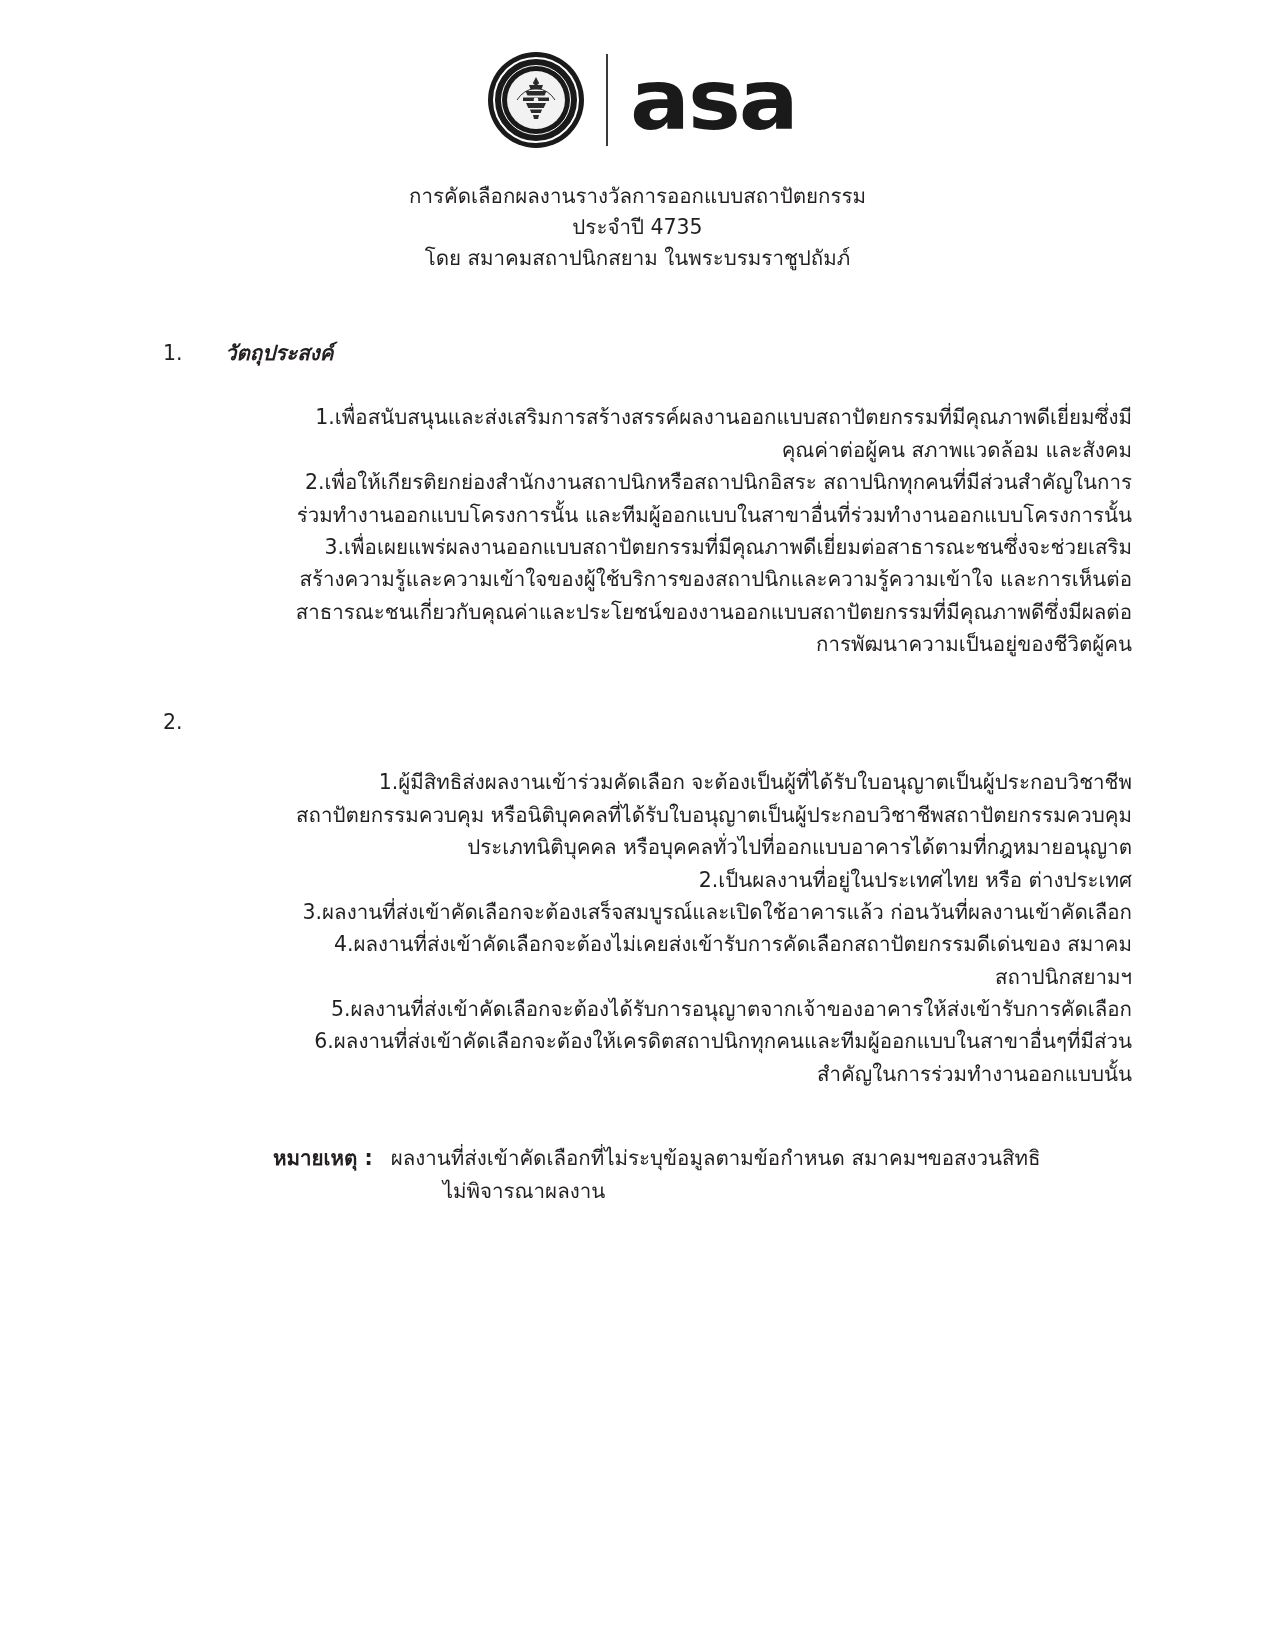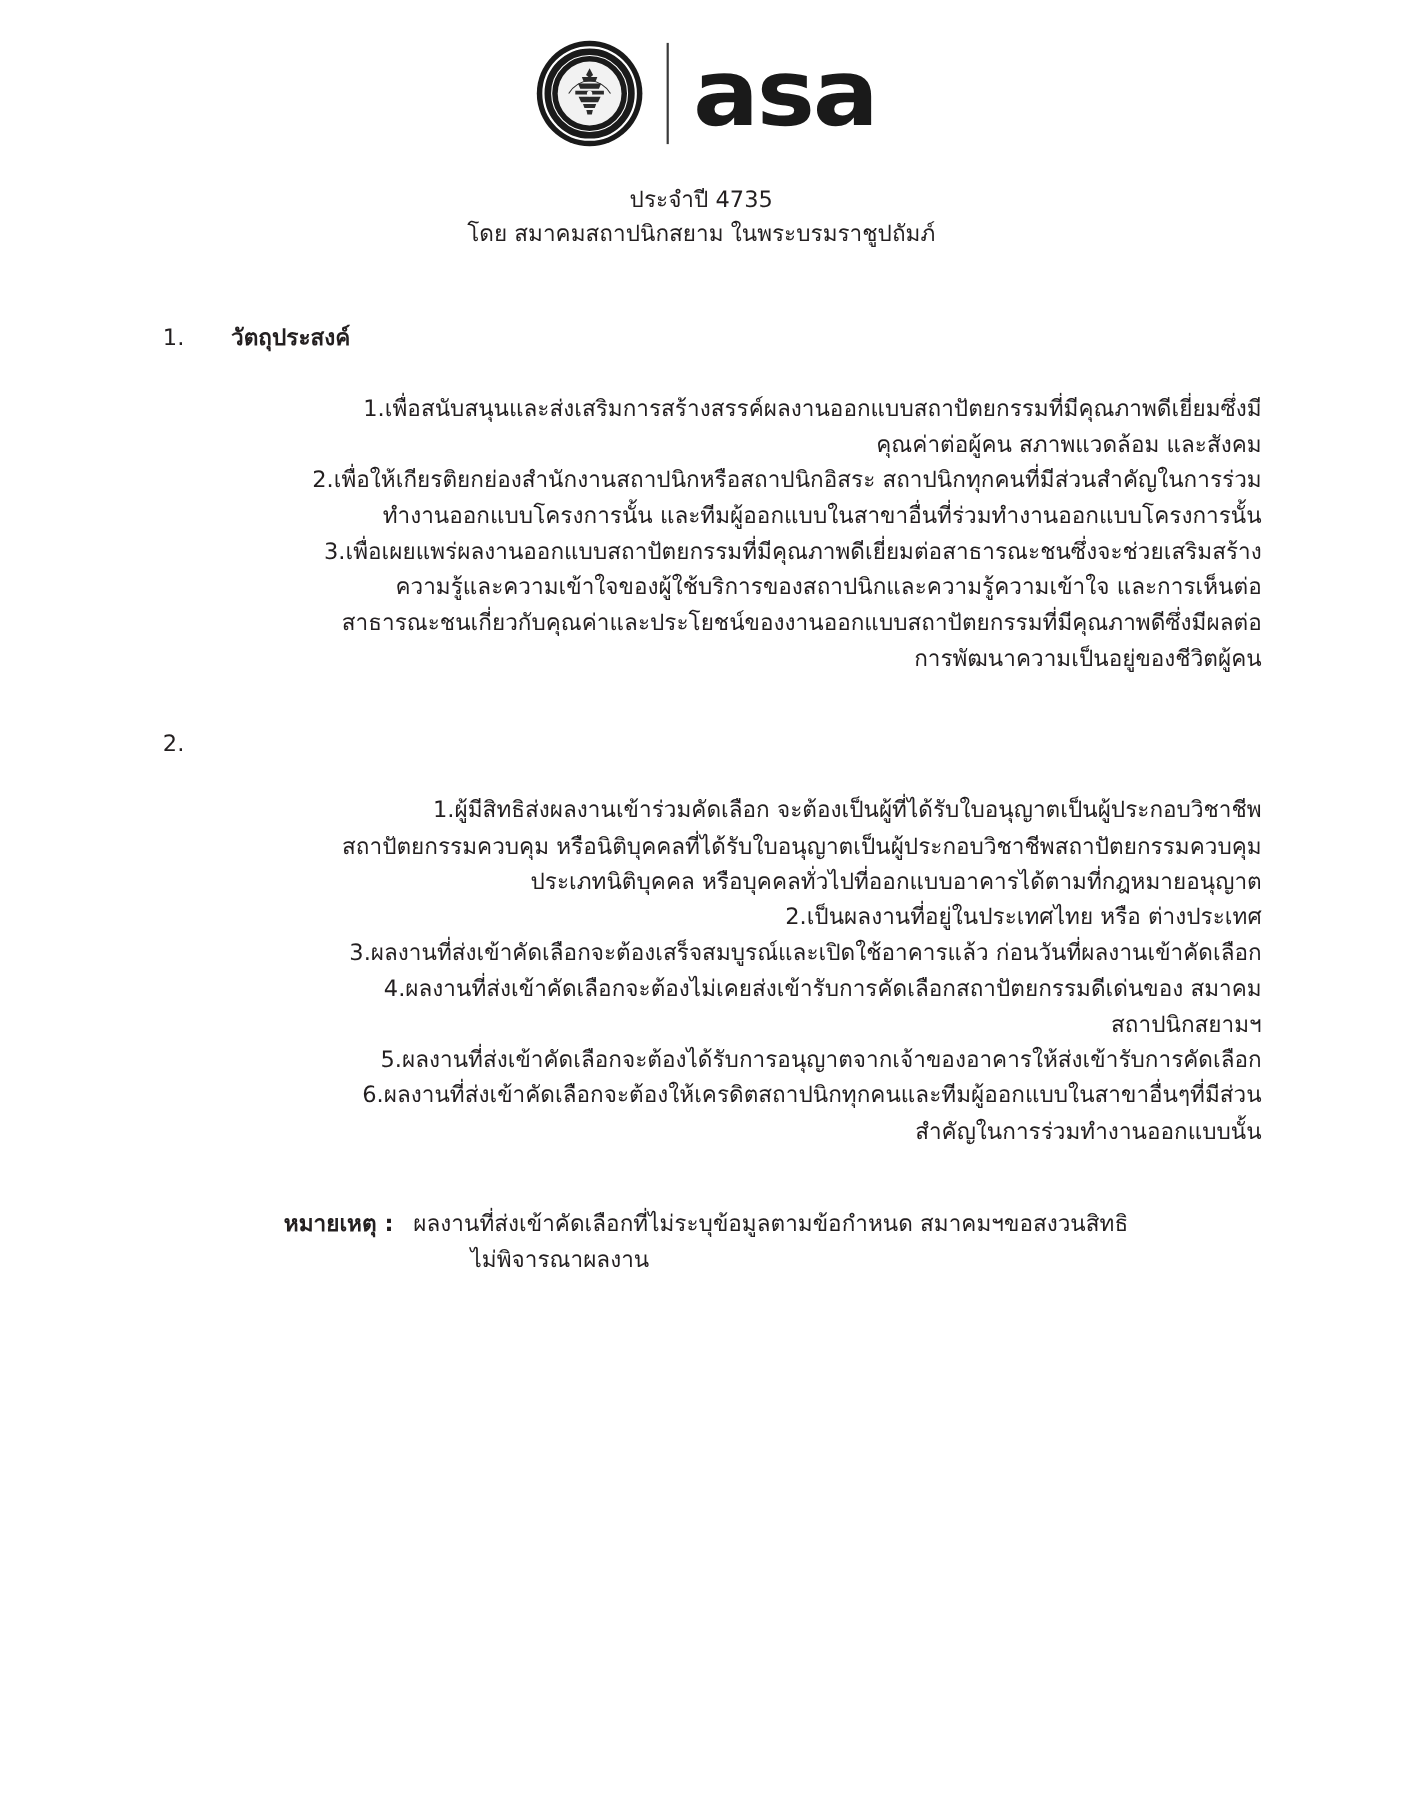--- a/index.html
+++ b/index.html
@@ -13,21 +13,21 @@
     height: 1650px;
     font-family: "DejaVu Sans", "Liberation Sans", sans-serif;
     color: #231f20;
     position: relative;
     overflow: hidden;
   }
   .page {
     position: relative;
     width: 1275px;
     height: 1340px;
-    padding: 0;
+    padding: 15px;
   }
 
   
   .logo-row {
     display: flex;
     align-items: center;
     justify-content: center;
     gap: 0;
     padding-top: 52px;
     height: 118px;
@@ -102,20 +102,21 @@
     font-weight: 700;
     margin-bottom: 0;
   }
   .section-head .num {
     width: 62px;
     flex: none;
     font-weight: 400;
   }
   .section-head .label {
     font-weight: 700;
+    font-style: italic;
   }
   .para-block {
     margin: 32px 0 0 0;
     padding-left: 130px;
     font-size: 20.5px;
     line-height: 1.58;
   }
   .para-block p {
     margin: 0;
     text-indent: 0;
@@ -167,20 +168,21 @@
         </svg>
       </div>
     </div>
 
     <div class="divider-v"></div>
 
     <div class="wordmark">asa</div>
   </div>
 
   <div class="title-block">
+    <div>การคัดเลือกผลงานรางวัลการออกแบบสถาปัตยกรรม</div>
     <div>ประจำปี 4735</div>
     <div>โดย สมาคมสถาปนิกสยาม ในพระบรมราชูปถัมภ์</div>
   </div>
 
   <div class="content">
 
     <div class="section-head">
       <span class="num">1.</span>
       <span class="label">วัตถุประสงค์</span>
     </div>

